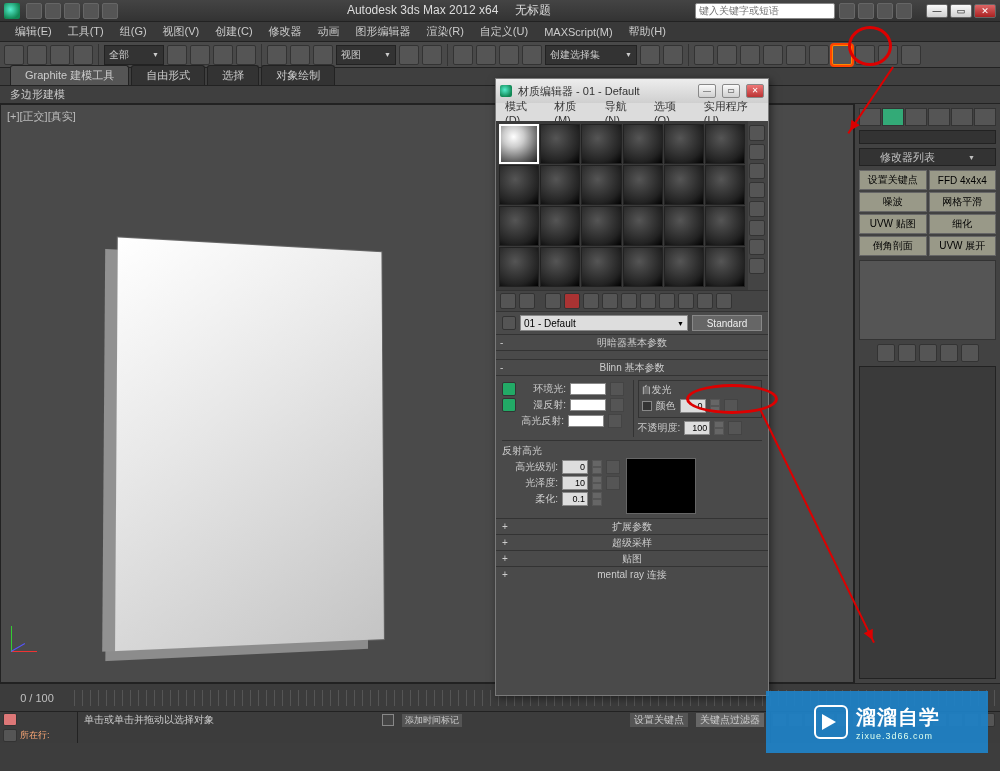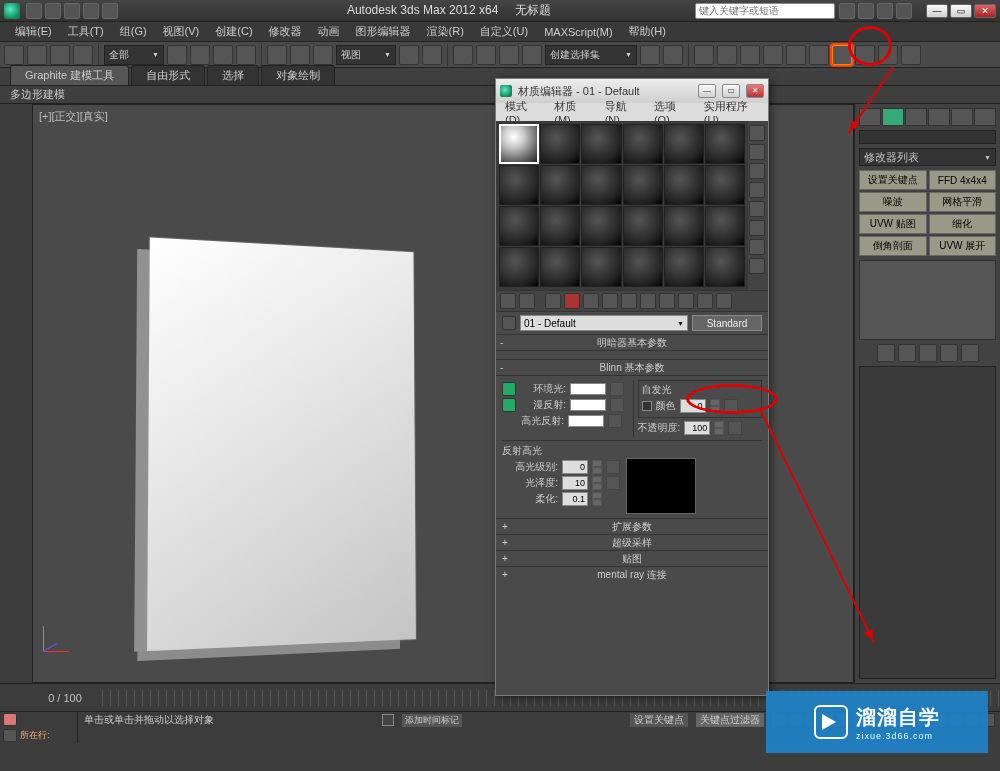--- a/index.html
+++ b/index.html
@@ -23,34 +23,34 @@
 .tbtn.highlight { box-shadow: 0 0 0 2px #f40; border-color:#f80; }
 .tsel { height: 20px; background: #333; border: 1px solid #222; color: #ccc; font-size: 10px; padding: 0 4px; width: 60px; display: flex; align-items: center; justify-content: space-between; }
 .tsel .arr { font-size: 7px; }
 .tsep { width: 1px; height: 22px; background: #333; margin: 0 2px; }
 
 .ribbon { height: 18px; background: #3f3f3f; border-bottom: 1px solid #222; display: flex; align-items: flex-end; padding-left: 10px; }
 .ribtab { padding: 2px 14px; background: #333; border: 1px solid #222; border-bottom: none; color: #ccc; font-size: 11px; border-radius: 3px 3px 0 0; margin-right: 2px; }
 .ribtab.active { background: #555; }
 .ribsub { height: 18px; background: #3f3f3f; border-bottom: 1px solid #222; padding-left: 10px; color: #ccc; font-size: 11px; display:flex; align-items:center; }
 
-.main { display: flex; height: calc(100% - 22px - 20px - 26px - 18px - 18px - 60px - 28px); margin-left: 32px; }
+.main { display: flex; height: calc(100% - 22px - 20px - 26px - 18px - 18px - 60px - 28px); }
 .viewport { flex: 1; background: #4a4a4a; position: relative; border: 1px solid #222; }
 .vp-label { position: absolute; top: 4px; left: 6px; color: #bbb; font-size: 11px; }
 .vp-object { position: absolute; left: 118px; top: 138px; width: 270px; height: 400px; background: linear-gradient(145deg,#fff 0%,#e8e8e8 40%,#c4c4c4 100%); transform: perspective(700px) rotateX(2deg) rotateY(10deg); box-shadow: -18px 6px 0 -6px rgba(145,145,145,1), -13px 13px 0 -4px rgba(140,140,140,1), 0 0 0 1px #666; }
 .axis { position: absolute; left: 10px; bottom: 30px; width: 34px; height: 34px; }
 .axis .ax-x { position:absolute; bottom:0; left:0; width: 26px; height:1px; background:#e33; }
 .axis .ax-y { position:absolute; bottom:0; left:0; width:1px; height:26px; background:#3c3; }
 .axis .ax-z { position:absolute; bottom:0; left:0; width:16px; height:1px; background:#55f; transform: rotate(-30deg); transform-origin: left center; }
 
 .sidepanel { width: 146px; background: #424242; border-left: 1px solid #222; display: flex; flex-direction: column; padding: 4px; gap: 4px; }
 .sp-tabs { display:flex; gap:1px; }
 .sp-tab { flex:1; height:18px; background:#555; border:1px solid #333; }
 .sp-tab.active{ background:#3a7 }
-.sp-combo { height: 18px; background:#333; border:1px solid #222; display:flex; align-items:center; justify-content:space-between; padding:0 4px; font-size:11px; }
+.sp-combo { height: 18px; background:#333; border:1px solid #222; display:flex; align-items:center; justify-content:space-between; padding:0 20px; font-size:11px; }
 .sp-btns { display:grid; grid-template-columns:1fr 1fr; gap:2px; }
 .sp-btn { height:20px; background:#999988; border:1px solid #666; color:#000; font-size:10px; display:flex; align-items:center; justify-content:center; }
 .sp-stack { height:80px; background:#555; border:1px solid #333; }
 .sp-stacktools { display:flex; gap:3px; justify-content:center; }
 .sp-stacktools .tbtn{ width:18px; height:18px; }
 
 .material-editor { position: absolute; left: 495px; top: 78px; width: 274px; height: 618px; background: #4a4a4a; border: 1px solid #7a7a7a; display: flex; flex-direction: column; box-shadow: 2px 2px 8px rgba(0,0,0,.5); z-index: 10; }
 .me-title { height: 22px; background: linear-gradient(#ededed,#cfcfcf); display: flex; align-items: center; padding: 12px 4px; gap: 6px; }
 .me-title .title { flex: 1; color: #333; font-size: 11px; }
 .me-winbtn { width: 18px; height: 14px; background: linear-gradient(#fafafa,#d0d0d0); border: 1px solid #888; border-radius: 2px; text-align:center; font-size:8px; color:#333; line-height:12px; }
@@ -83,21 +83,21 @@
 .swatch { width: 36px; height: 12px; background:#fff; border:1px solid #888; }
 .spinner { width: 26px; height:14px; background:#ddd; border:1px solid #888; color:#000; font-size:9px; display:flex; align-items:center; justify-content:flex-end; padding-right:2px; }
 .spin-btns { width:10px; height:14px; display:flex; flex-direction:column; }
 .spin-btns div { flex:1; background:#666; border:1px solid #555; }
 .map-btn { width: 14px; height:14px; background:#555; border:1px solid #444; }
 .chk { width:10px; height:10px; border:1px solid #888; background:#333; }
 .preview-box { width: 70px; height:56px; background:#000; border:1px solid #666; }
 .me-rollout-collapsed { height:16px; background:#4a4a4a; border-top:1px solid #333; display:flex; align-items:center; justify-content:center; font-size:10px; color:#ccc; position:relative; }
 .me-rollout-collapsed .plus { position:absolute; left:6px; }
 
-.timeline { height: 28px; background: #3c3c3c; border-top: 1px solid #222; display:flex; align-items:center; position:relative;padding-left:28px; }
+.timeline { height: 28px; background: #3c3c3c; border-top: 1px solid #222; display:flex; align-items:center; position:relative; }
 .time-marks { flex:1; height:16px; background: repeating-linear-gradient(to right, #555 0, #555 1px, transparent 1px, transparent 8px); position:relative; }
 
 .statusbar { height: 32px; background: #3c3c3c; display:flex; border-top:1px solid #222; }
 .status-left { width: 78px; border-right: 1px solid #222; display:flex; flex-direction:column; }
 .status-left .row{ height:16px; display:flex; align-items:center; padding:0 3px; gap:3px; }
 .status-mid { flex:1; display:flex; flex-direction:column; }
 .status-mid .row { height:16px; display:flex; align-items:center; gap:8px; padding:0 6px; color:#ccc; font-size:10px; }
 .status-input { width:50px; height:13px; background:#666; border:1px solid #444; }
 .status-right { width: 230px; display:flex; flex-wrap:wrap; align-content:flex-start; gap:1px; padding:1px; border-left:1px solid #222; }
 .status-right .tbtn{ width:15px; height:14px; }

